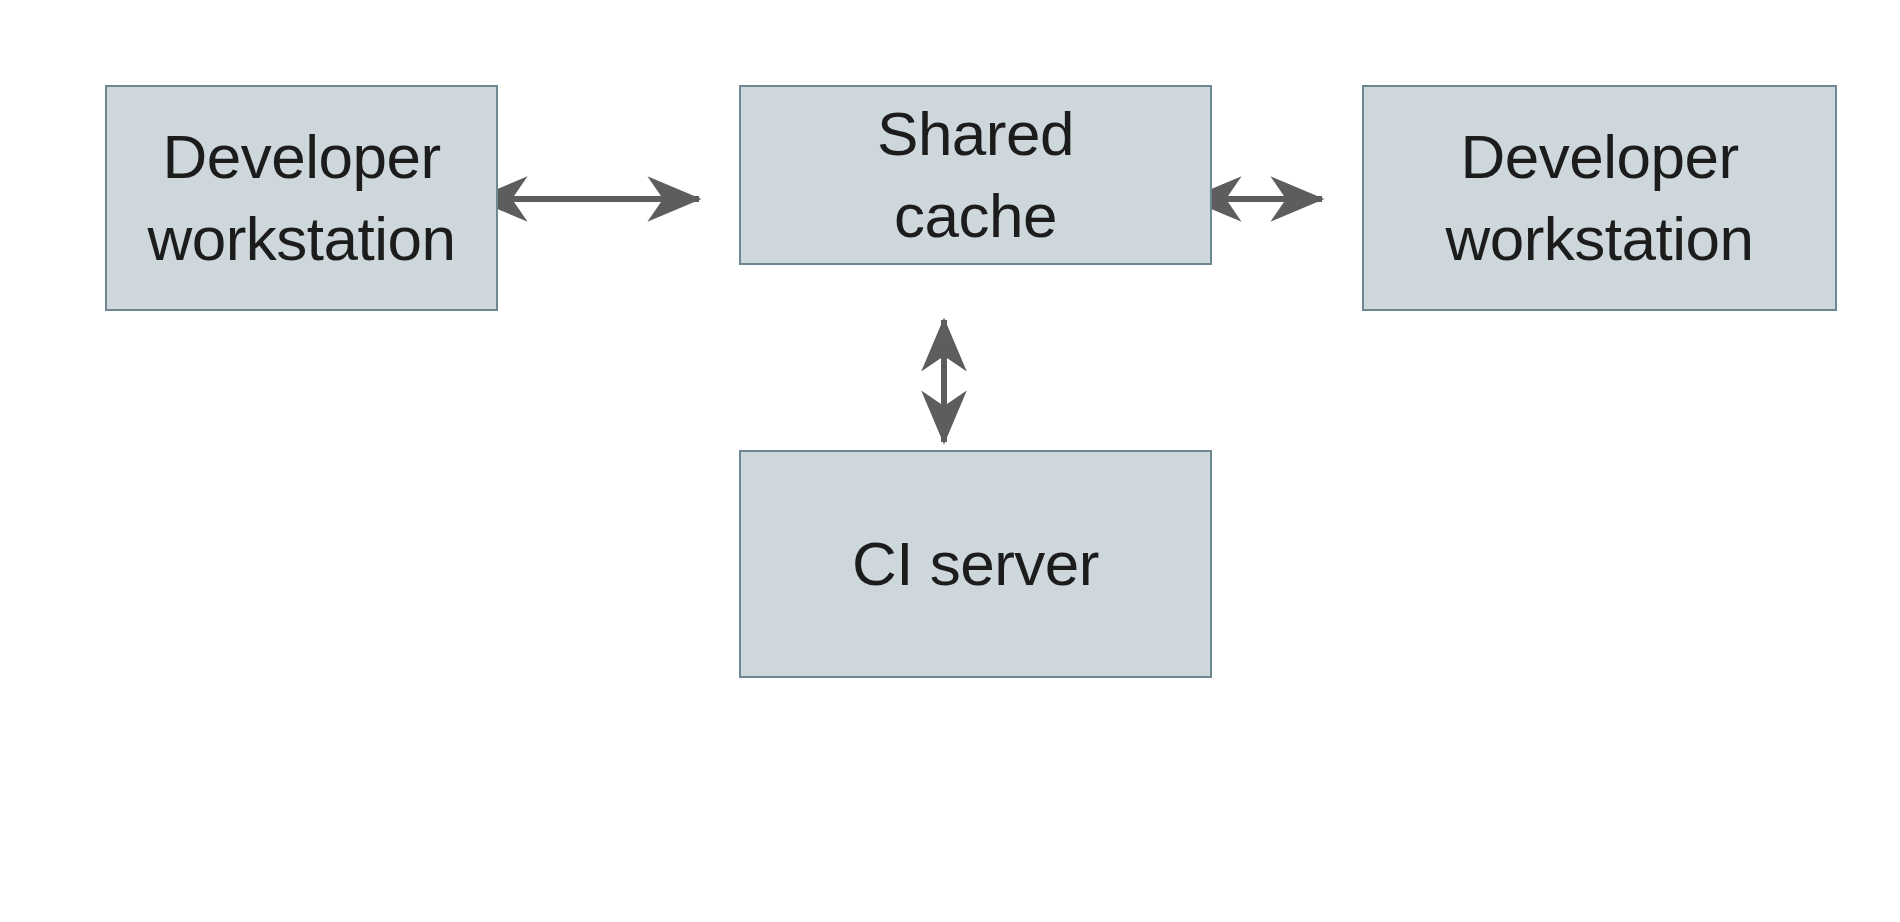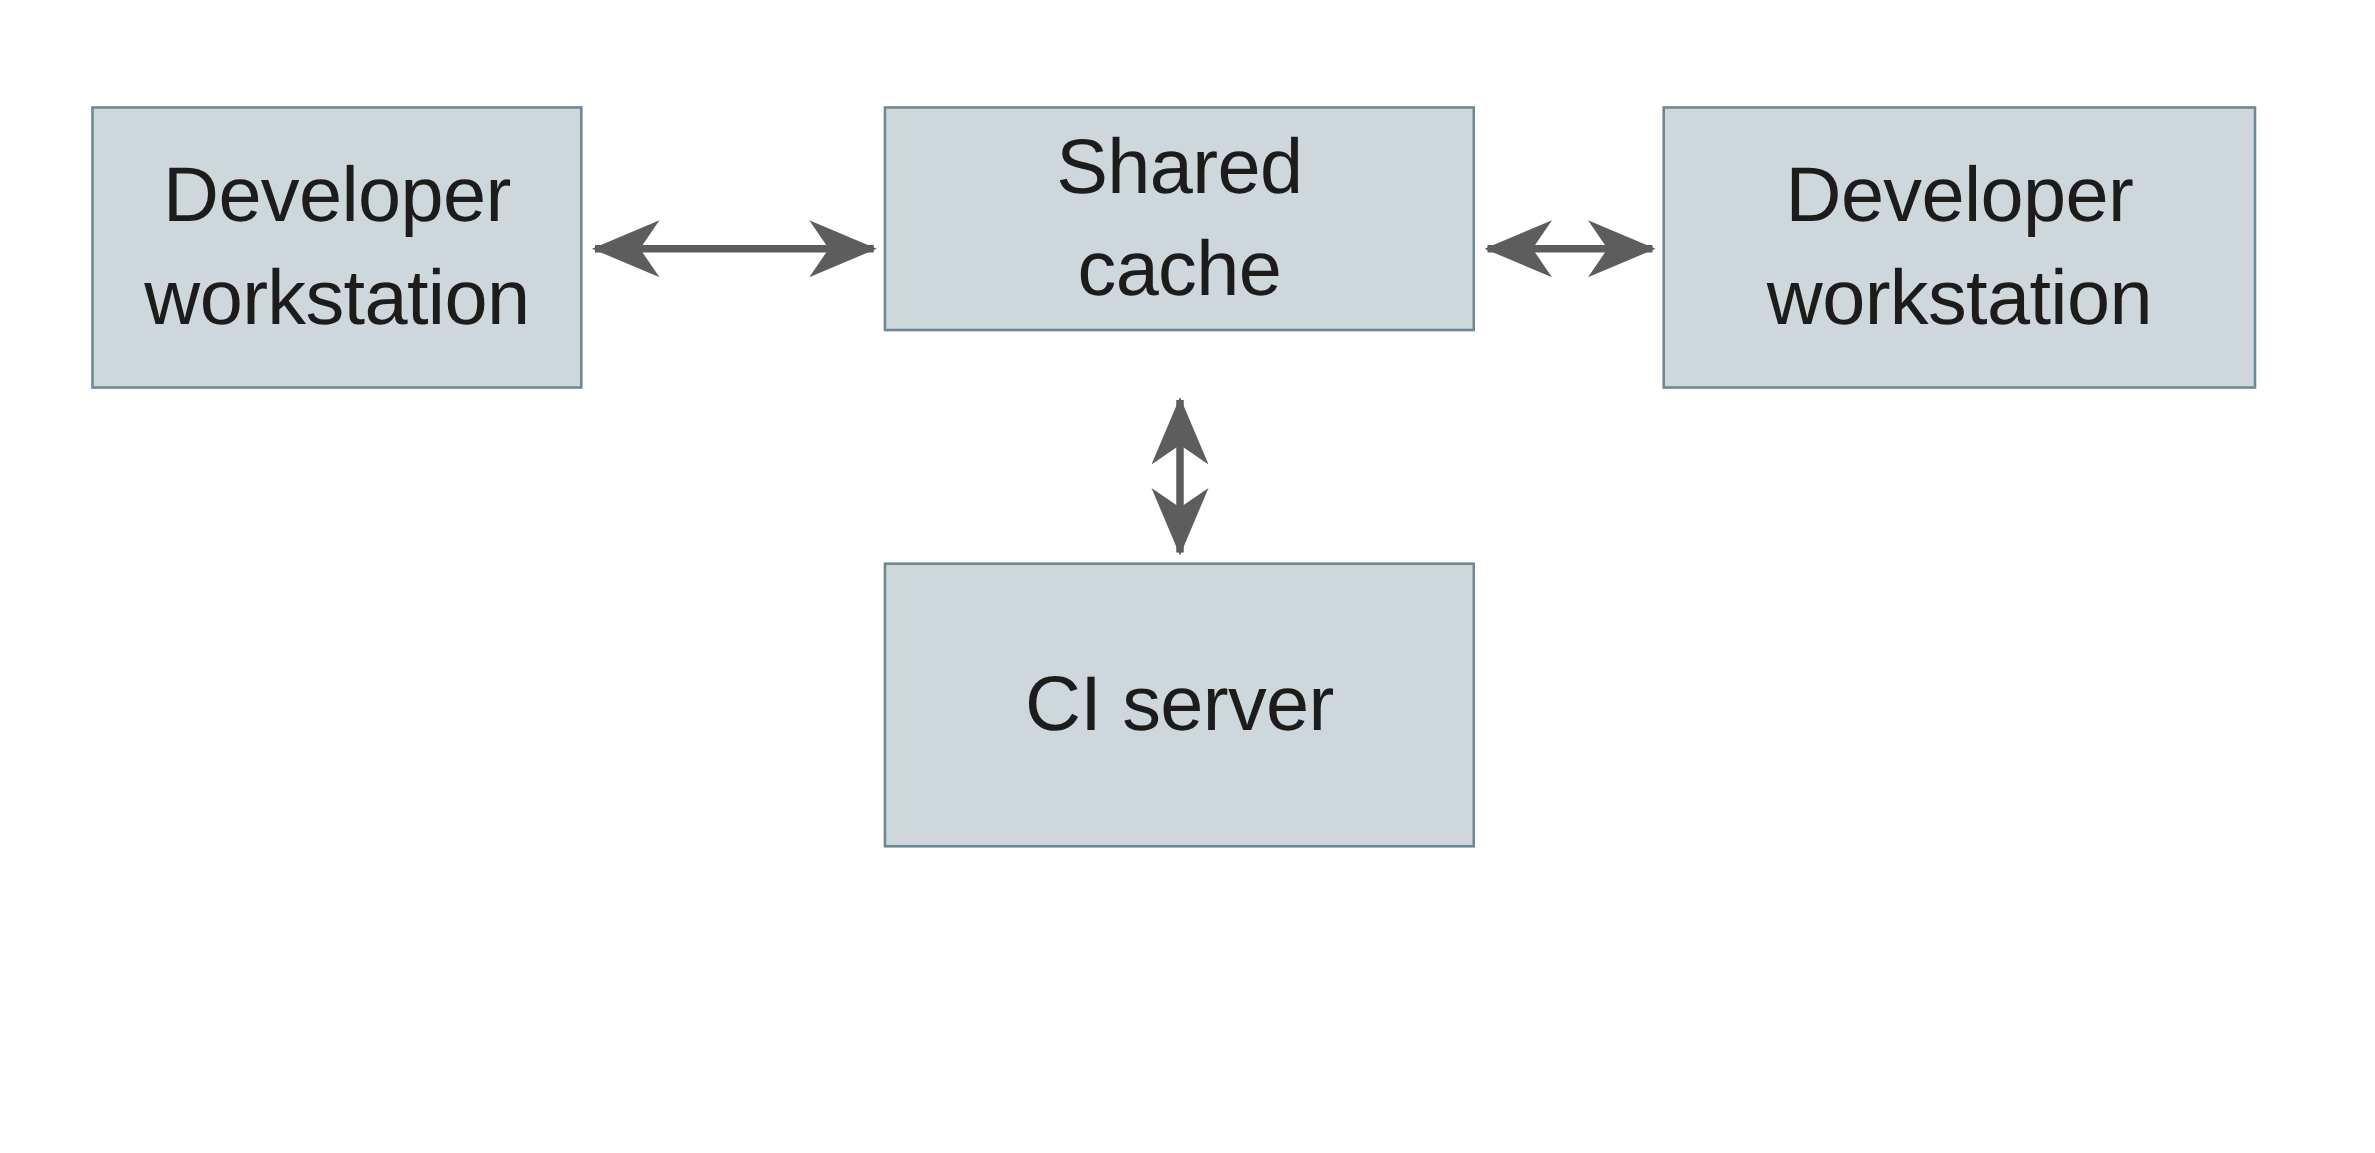--- a/index.html
+++ b/index.html
@@ -20,20 +20,21 @@
   }
   .node {
     position: absolute;
     box-sizing: border-box;
     background: #ced8dc;
     border: 2px solid #6d8793;
     display: flex;
     align-items: center;
     justify-content: center;
     text-align: center;
+    margin-left: 32px;
   }
   .node-label {
     font-family: "Liberation Sans", sans-serif;
     font-size: 62px;
     line-height: 1.32;
     color: #1c1c1c;
     font-weight: 400;
     letter-spacing: -0.5px;
     white-space: pre-line;
     padding: 0 8px;

